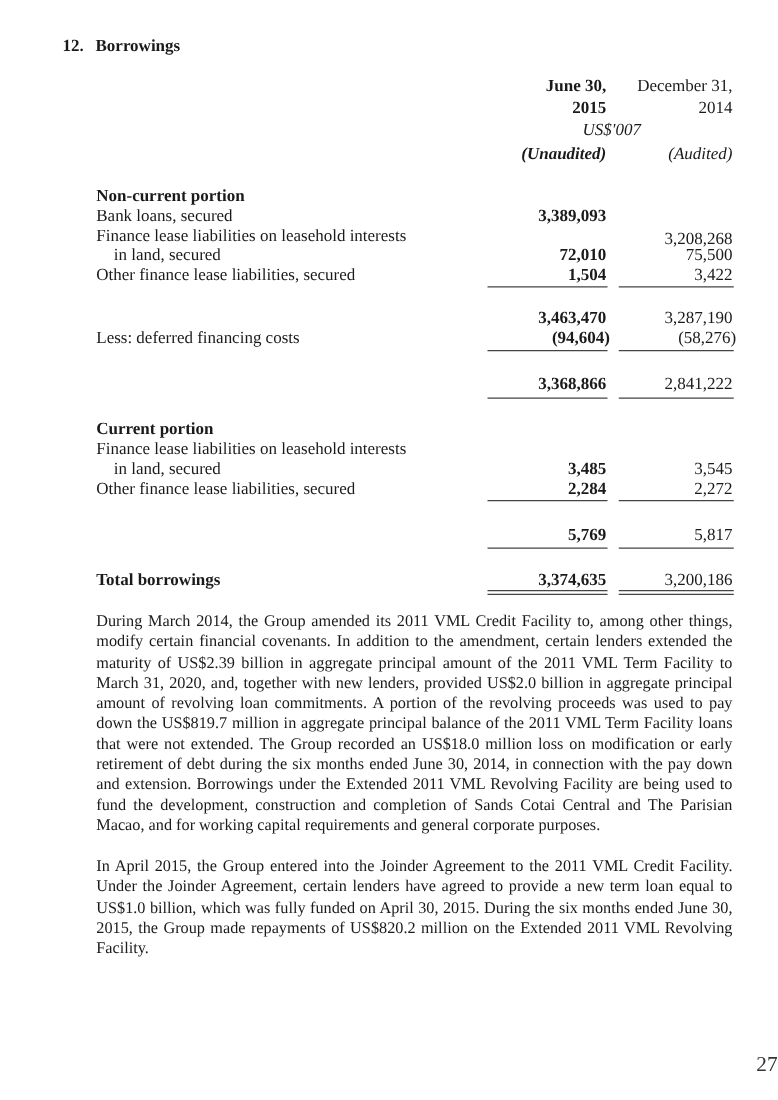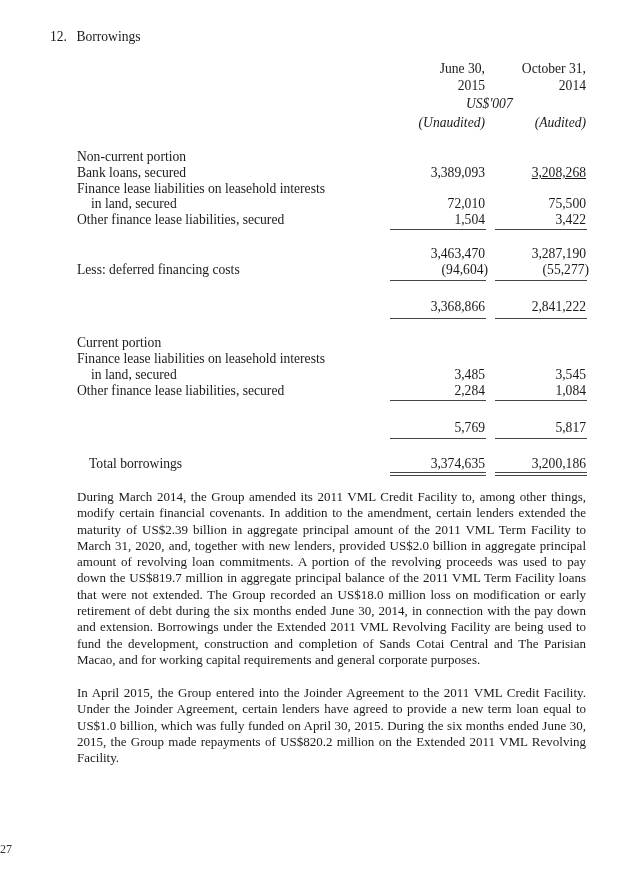--- a/index.html
+++ b/index.html
@@ -1,102 +1,102 @@
 <!DOCTYPE html>
 <html><head>
 <meta charset="utf-8">
 <style>
   html, body { margin: 0; padding: 0; background: #ffffff; }
   body { width: 622px; height: 880px; position: relative; overflow: hidden;
          font-family: "Liberation Serif", serif; color: #1a1a1a; font-size: 13.6px; }
   .abs { position: absolute; white-space: nowrap; line-height: 16px; }
-  .b { font-weight: normal; }
+  .b { font-weight: bold; }
   .i { font-style: italic; }
   .r { text-align: right; }
   .c1 { right: 137px; }   
   .c2 { right: 36px; }    
   .rule { position: absolute; height: 0; border-top: 1.3px solid #444; }
   .rc1 { left: 390px; width: 96px; }
   .rc2 { left: 495px; width: 92px; }
   .para { position: absolute; left: 77px; width: 509px; text-align: justify;
           line-height: 16.3px; font-size: 13px; }
-  .pageno { position: absolute; left: 0; width: 622px; text-align: left; top: 842px;
-            font-size: 12px; color: #333; }
+  .pageno { position: absolute; left: 0; width: 622px; text-align: right; top: 842px;
+            font-size: 17px; color: #333; }
 </style>
 </head>
 <body>
 
 <div class="abs b" style="left:50px; top:29px;">
   <span>12.</span>
   <span style="margin-left:6px;">Borrowings</span>
 </div>
 
 <div class="abs b r c1" style="top:61px;">June 30,</div>
 <div class="abs b r c1" style="top:78px;">2015</div>
-<div class="abs r c2" style="top:61px;">October 31,</div>
+<div class="abs r c2" style="top:61px;">December 31,</div>
 <div class="abs r c2" style="top:78px;">2014</div>
 <div class="abs i" style="left:466px; top:96px;">US$'007</div>
 <div class="abs b i r c1" style="top:115px;">(Unaudited)</div>
 <div class="abs i r c2" style="top:115px;">(Audited)</div>
 
 <div class="abs b" style="left:77px; top:149px;">Non-current portion</div>
 
 <div class="abs" style="left:77px; top:165px;">Bank loans, secured</div>
 <div class="abs b r c1" style="top:165px;">3,389,093</div>
-<div class="abs r c2" style="top:165px;text-decoration:underline;">3,208,268</div>
+<div class="abs r c2" style="top:183px;">3,208,268</div>
 
 <div class="abs" style="left:77px; top:181px;">Finance lease liabilities on leasehold interests</div>
 <div class="abs" style="left:91px; top:196px;">in land, secured</div>
 <div class="abs b r c1" style="top:196px;">72,010</div>
 <div class="abs r c2" style="top:196px;margin-left:46px;">75,500</div>
 
 <div class="abs" style="left:77px; top:212px;">Other finance lease liabilities, secured</div>
 <div class="abs b r c1" style="top:212px;">1,504</div>
 <div class="abs r c2" style="top:212px;">3,422</div>
 
 <div class="rule rc1" style="top:229px;"></div>
 <div class="rule rc2" style="top:229px;"></div>
 
 <div class="abs b r c1" style="top:246px;">3,463,470</div>
 <div class="abs r c2" style="top:246px;">3,287,190</div>
 
 <div class="abs" style="left:77px; top:262px;">Less: deferred financing costs</div>
 <div class="abs b r" style="right:134px; top:262px;">(94,604)</div>
-<div class="abs r" style="right:33px; top:262px;">(55,277)</div>
+<div class="abs r" style="right:33px; top:262px;">(58,276)</div>
 
 <div class="rule rc1" style="top:280px;"></div>
 <div class="rule rc2" style="top:280px;"></div>
 
 <div class="abs b r c1" style="top:299px;">3,368,866</div>
 <div class="abs r c2" style="top:299px;">2,841,222</div>
 
 <div class="rule rc1" style="top:318px;"></div>
 <div class="rule rc2" style="top:318px;"></div>
 
 <div class="abs b" style="left:77px; top:335px;">Current portion</div>
 
 <div class="abs" style="left:77px; top:351px;">Finance lease liabilities on leasehold interests</div>
 <div class="abs" style="left:91px; top:367px;">in land, secured</div>
 <div class="abs b r c1" style="top:367px;">3,485</div>
 <div class="abs r c2" style="top:367px;">3,545</div>
 
 <div class="abs" style="left:77px; top:383px;">Other finance lease liabilities, secured</div>
 <div class="abs b r c1" style="top:383px;">2,284</div>
-<div class="abs r c2" style="top:383px;">1,084</div>
+<div class="abs r c2" style="top:383px;">2,272</div>
 
 <div class="rule rc1" style="top:400px;"></div>
 <div class="rule rc2" style="top:400px;"></div>
 
 <div class="abs b r c1" style="top:420px;">5,769</div>
 <div class="abs r c2" style="top:420px;">5,817</div>
 
 <div class="rule rc1" style="top:438px;"></div>
 <div class="rule rc2" style="top:438px;"></div>
 
-<div class="abs b" style="left:89px; top:456px;">Total borrowings</div>
+<div class="abs b" style="left:77px; top:456px;">Total borrowings</div>
 <div class="abs b r c1" style="top:456px;">3,374,635</div>
 <div class="abs r c2" style="top:456px;">3,200,186</div>
 
 <div class="rule rc1" style="top:472px;"></div>
 <div class="rule rc2" style="top:472px;"></div>
 <div class="rule rc1" style="top:475px;"></div>
 <div class="rule rc2" style="top:475px;"></div>
 
 <p class="para" style="top:476px;">During March 2014, the Group amended its 2011 VML Credit Facility to, among other things, modify certain financial covenants. In addition to the amendment, certain lenders extended the maturity of US$2.39 billion in aggregate principal amount of the 2011 VML Term Facility to March 31, 2020, and, together with new lenders, provided US$2.0 billion in aggregate principal amount of revolving loan commitments. A portion of the revolving proceeds was used to pay down the US$819.7 million in aggregate principal balance of the 2011 VML Term Facility loans that were not extended. The Group recorded an US$18.0 million loss on modification or early retirement of debt during the six months ended June 30, 2014, in connection with the pay down and extension. Borrowings under the Extended 2011 VML Revolving Facility are being used to fund the development, construction and completion of Sands Cotai Central and The Parisian Macao, and for working capital requirements and general corporate purposes.</p>
 <p class="para" style="top:672px;">In April 2015, the Group entered into the Joinder Agreement to the 2011 VML Credit Facility. Under the Joinder Agreement, certain lenders have agreed to provide a new term loan equal to US$1.0 billion, which was fully funded on April 30, 2015. During the six months ended June 30, 2015, the Group made repayments of US$820.2 million on the Extended 2011 VML Revolving Facility.</p>

